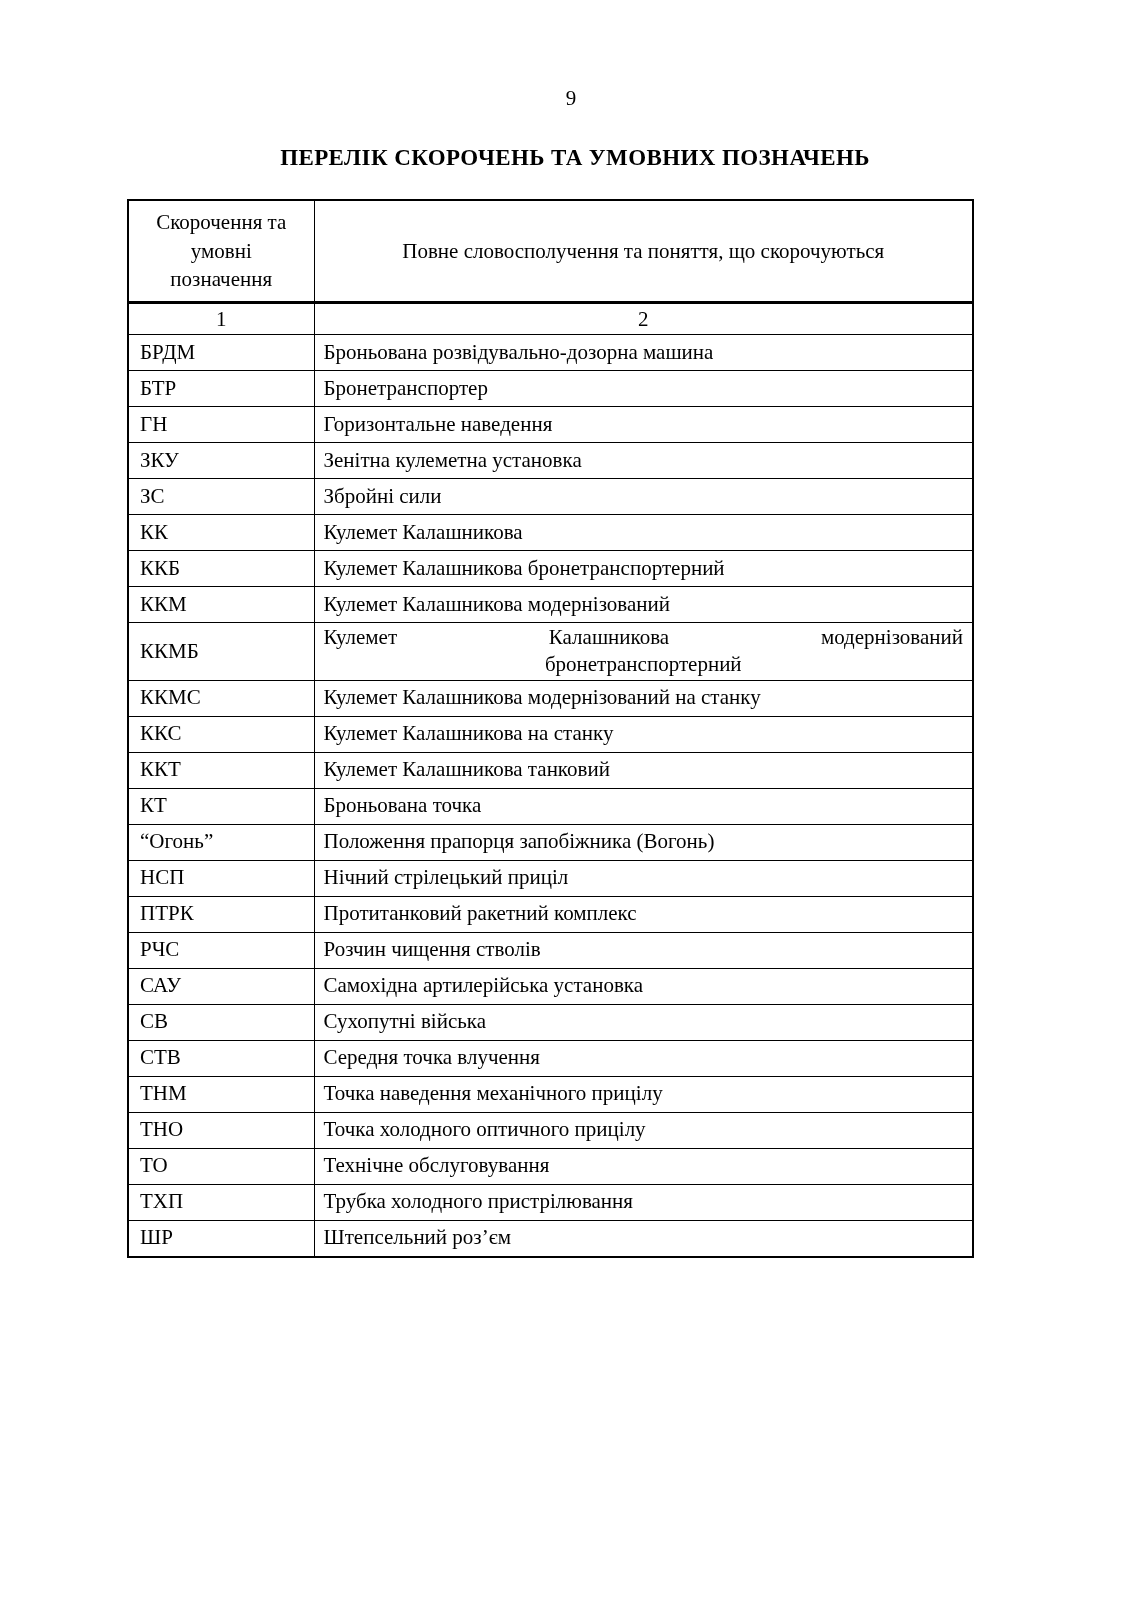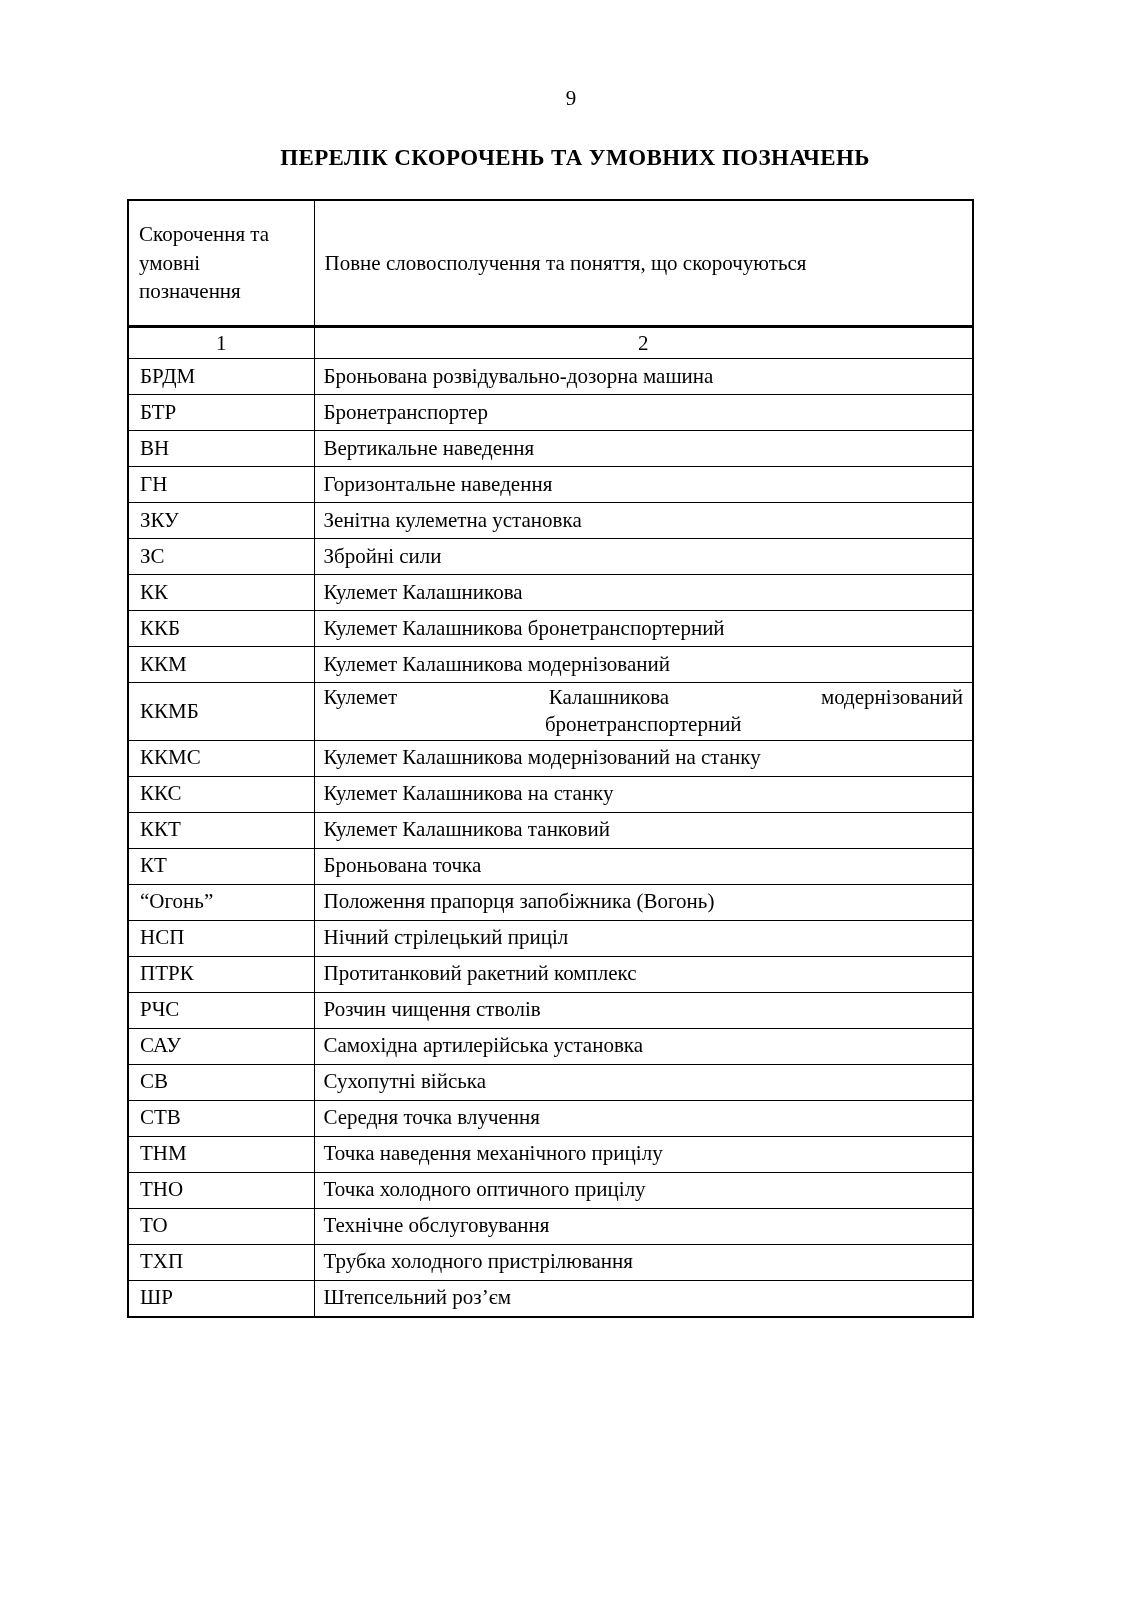--- a/index.html
+++ b/index.html
@@ -41,22 +41,22 @@
     border: 1px solid #000;
     font-size: 21px;
     font-weight: normal;
     vertical-align: middle;
     overflow: hidden;
   }
   col.c1 { width: 186px; }
   col.c2 { width: 659px; }
   tr.header-row th {
     height: 92px;
-    text-align: left;
-    padding: 16px 10px;
+    text-align: center;
+    padding: 4px 10px;
     line-height: 1.35;
     border-bottom: 3px solid #000;
   }
   tr.subheader-row td {
     height: 30px;
     text-align: center;
     padding: 0 6px;
   }
   tr.data-row td {
     height: 33px;
@@ -100,24 +100,20 @@
   <tr class="data-row">
     <td class="abbr-cell">БРДМ</td>
     <td class="full-cell">Броньована розвідувально-дозорна машина</td>
   </tr>
 
   <tr class="data-row">
     <td class="abbr-cell">БТР</td>
     <td class="full-cell">Бронетранспортер</td>
   </tr>
 
-  <tr class="data-row">
-    <td class="abbr-cell">ВН</td>
-    <td class="full-cell">Вертикальне наведення</td>
-  </tr>
 
   <tr class="data-row">
     <td class="abbr-cell">ГН</td>
     <td class="full-cell">Горизонтальне наведення</td>
   </tr>
 
 
   <tr class="data-row">
     <td class="abbr-cell">ЗКУ</td>
     <td class="full-cell">Зенітна кулеметна установка</td>

